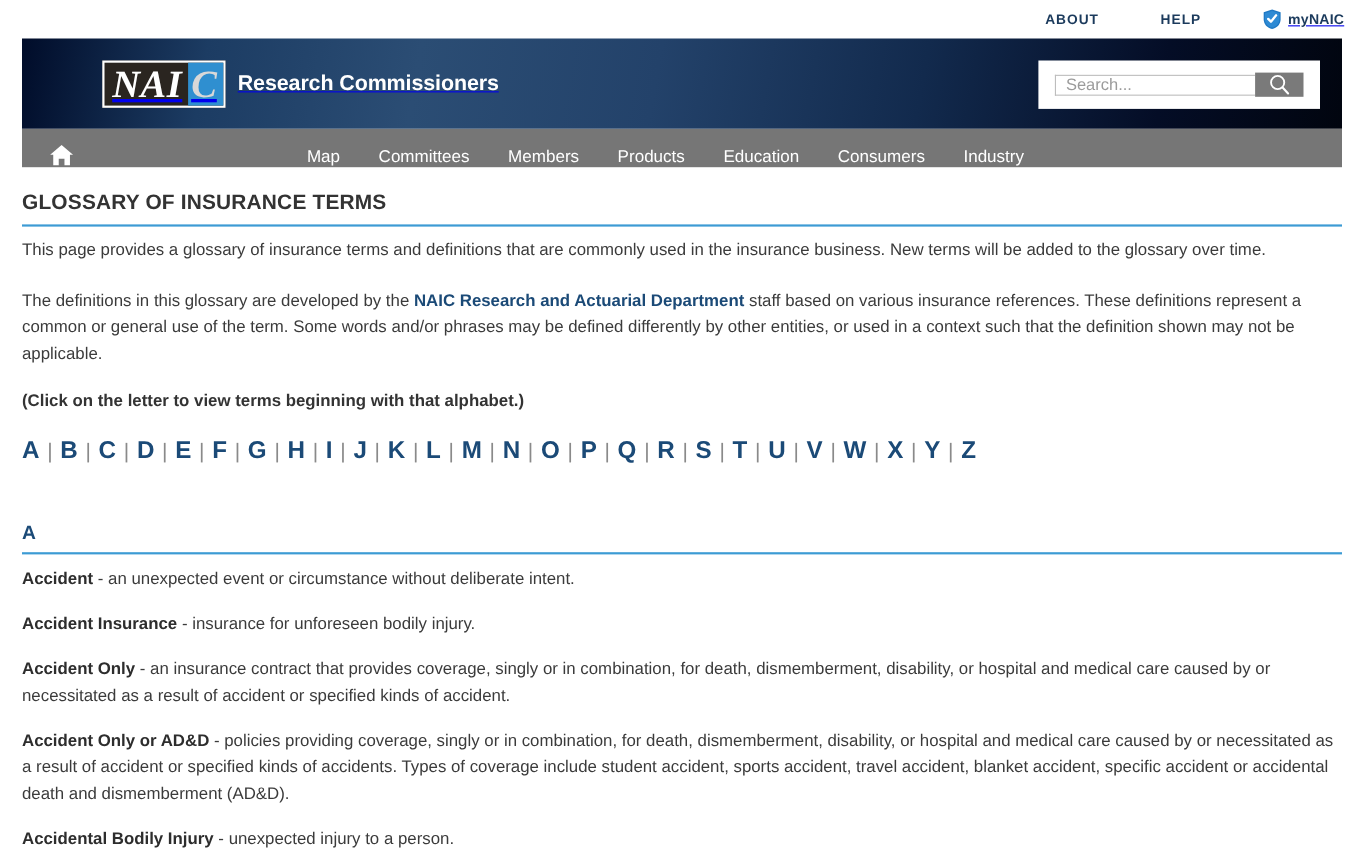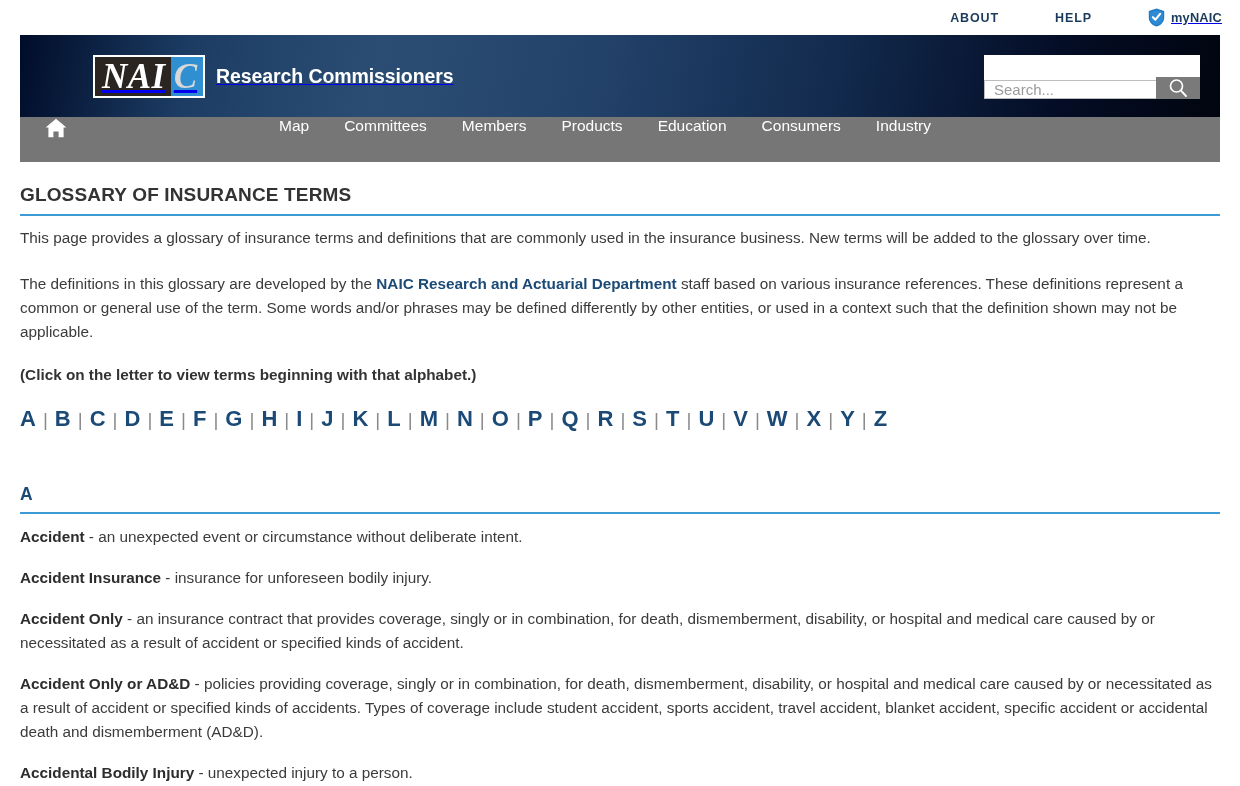--- a/index.html
+++ b/index.html
@@ -117,24 +117,24 @@
     font-style: italic;
     font-weight: normal;
   }
 
   
   .search-wrap {
     position: absolute;
     right: 20px;
     top: 20px;
     background: #ffffff;
-    padding: 0;
-    display: flex;
-    align-items: flex-end;
-    width: 216px;
+    padding: 15px;
+    display: flex;
+    align-items: center;
+    width: 256px;
     height: 44px;
   }
   .search-input {
     flex: 1 1 auto;
     border: 1px solid #bdbdbd;
     border-right: none;
     outline: none;
     font-family: "Liberation Sans", sans-serif;
     font-size: 15px;
     color: #333;
@@ -152,24 +152,24 @@
     display: flex;
     align-items: center;
     justify-content: center;
     padding: 0;
   }
 
   
   .navbar {
     margin-left: 20px;
     margin-right: 20px;
-    height: 45px;
+    height: 35px;
     background: #767676;
     display: flex;
-    align-items: flex-start;
+    align-items: flex-end;
   }
   .home-btn {
     width: 52px;
     display: flex;
     align-items: center;
     justify-content: center;
     margin-left: 10px;
     cursor: pointer;
   }
   .nav-items {

